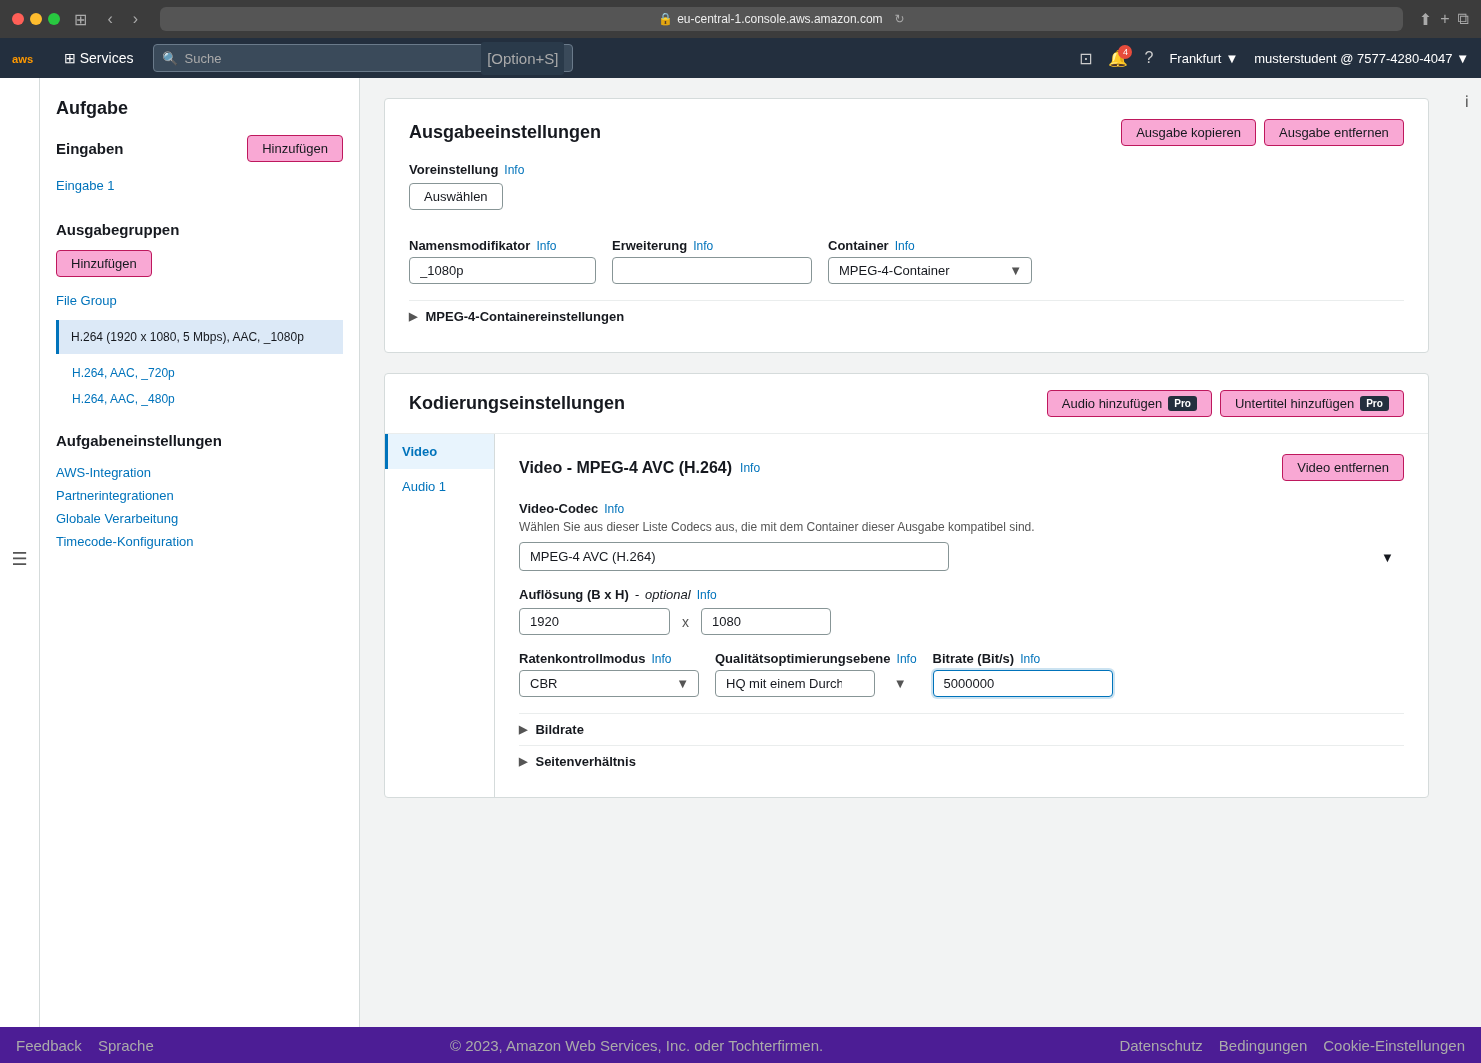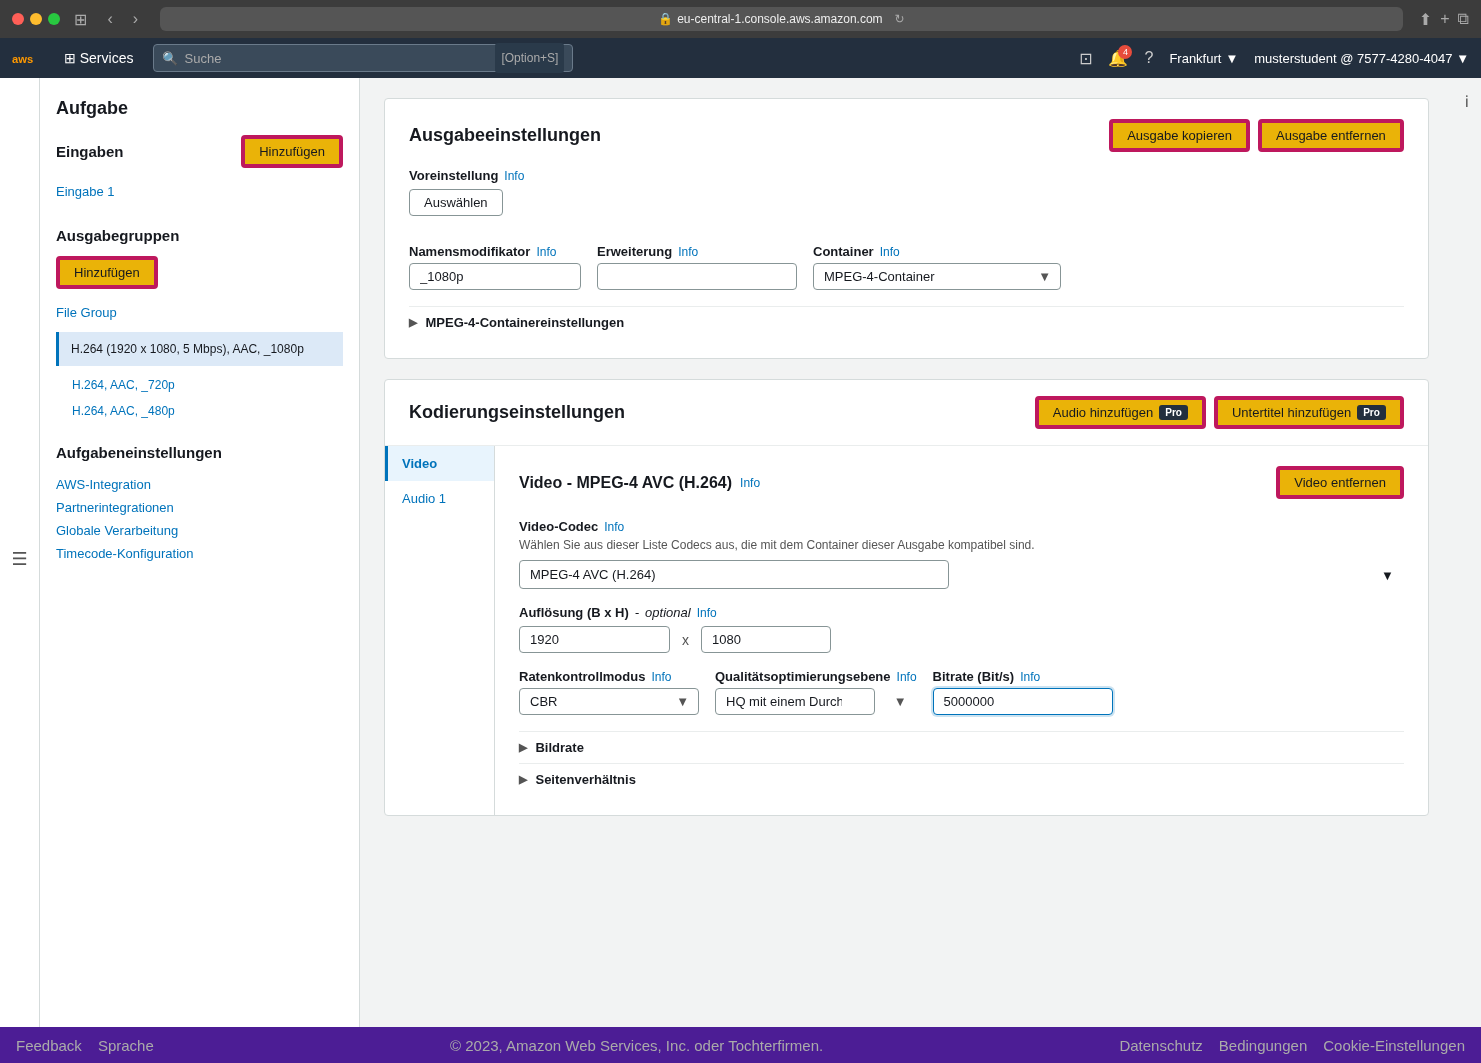--- a/index.html
+++ b/index.html
@@ -72,21 +72,21 @@
       height: 28px;
       display: flex;
       align-items: center;
       padding: 0 8px;
       gap: 6px;
       color: #aaa;
       font-size: 13px;
     }
     .nav-search-shortcut {
       margin-left: auto;
-      font-size: 12px;
+      font-size: 15px;
       color: #aaa;
       background: #2a3a4a;
       padding: 8px 6px;
       border-radius: 3px;
     }
     .nav-right {
       margin-left: auto;
       display: flex;
       align-items: center;
       gap: 16px;
@@ -153,22 +153,22 @@
 
     .sidebar-subsection-title {
       font-size: 15px;
       font-weight: 600;
       color: #16191f;
       margin-bottom: 12px;
       margin-top: 20px;
     }
 
     .btn-outline {
-      background: #eab308;
-      border: 4px solid #be185d;
+      background: #f9a8d4;
+      border: 1px solid #be185d;
       border-radius: 4px;
       padding: 5px 14px;
       font-size: 13px;
       cursor: pointer;
       color: #16191f;
     }
 
     .sidebar-link {
       display: block;
       color: #0073bb;
@@ -544,36 +544,36 @@
         </div>
         <button class="auswahlen-btn" style="margin-top:6px;">Auswählen</button>
       </div>
 
       <div class="form-row">
         <div class="form-group">
           <div class="form-label">
             <span>Namensmodifikator</span>
             <a class="info-link">Info</a>
           </div>
-          <input class="form-input" type="text" style="width: 172px;" value="_1080p">
+          <input class="form-input" type="text" style="width: 187px;" value="_1080p">
         </div>
         <div class="form-group">
           <div class="form-label">
             <span>Erweiterung</span>
             <a class="info-link">Info</a>
           </div>
           <input class="form-input" type="text" style="width: 200px;">
         </div>
         <div class="form-group">
           <div class="form-label">
             <span>Container</span>
             <a class="info-link">Info</a>
           </div>
           <div class="form-select-wrapper">
-            <select class="form-select" style="width:248px;">
+            <select class="form-select" style="width:204px;">
               <option>MPEG-4-Container</option>
             </select>
             <span class="select-arrow">▼</span>
           </div>
         </div>
       </div>
 
       <div class="collapsible-header">
         <span class="collapsible-arrow">▶</span>
         <span>MPEG-4-Containereinstellungen</span>

